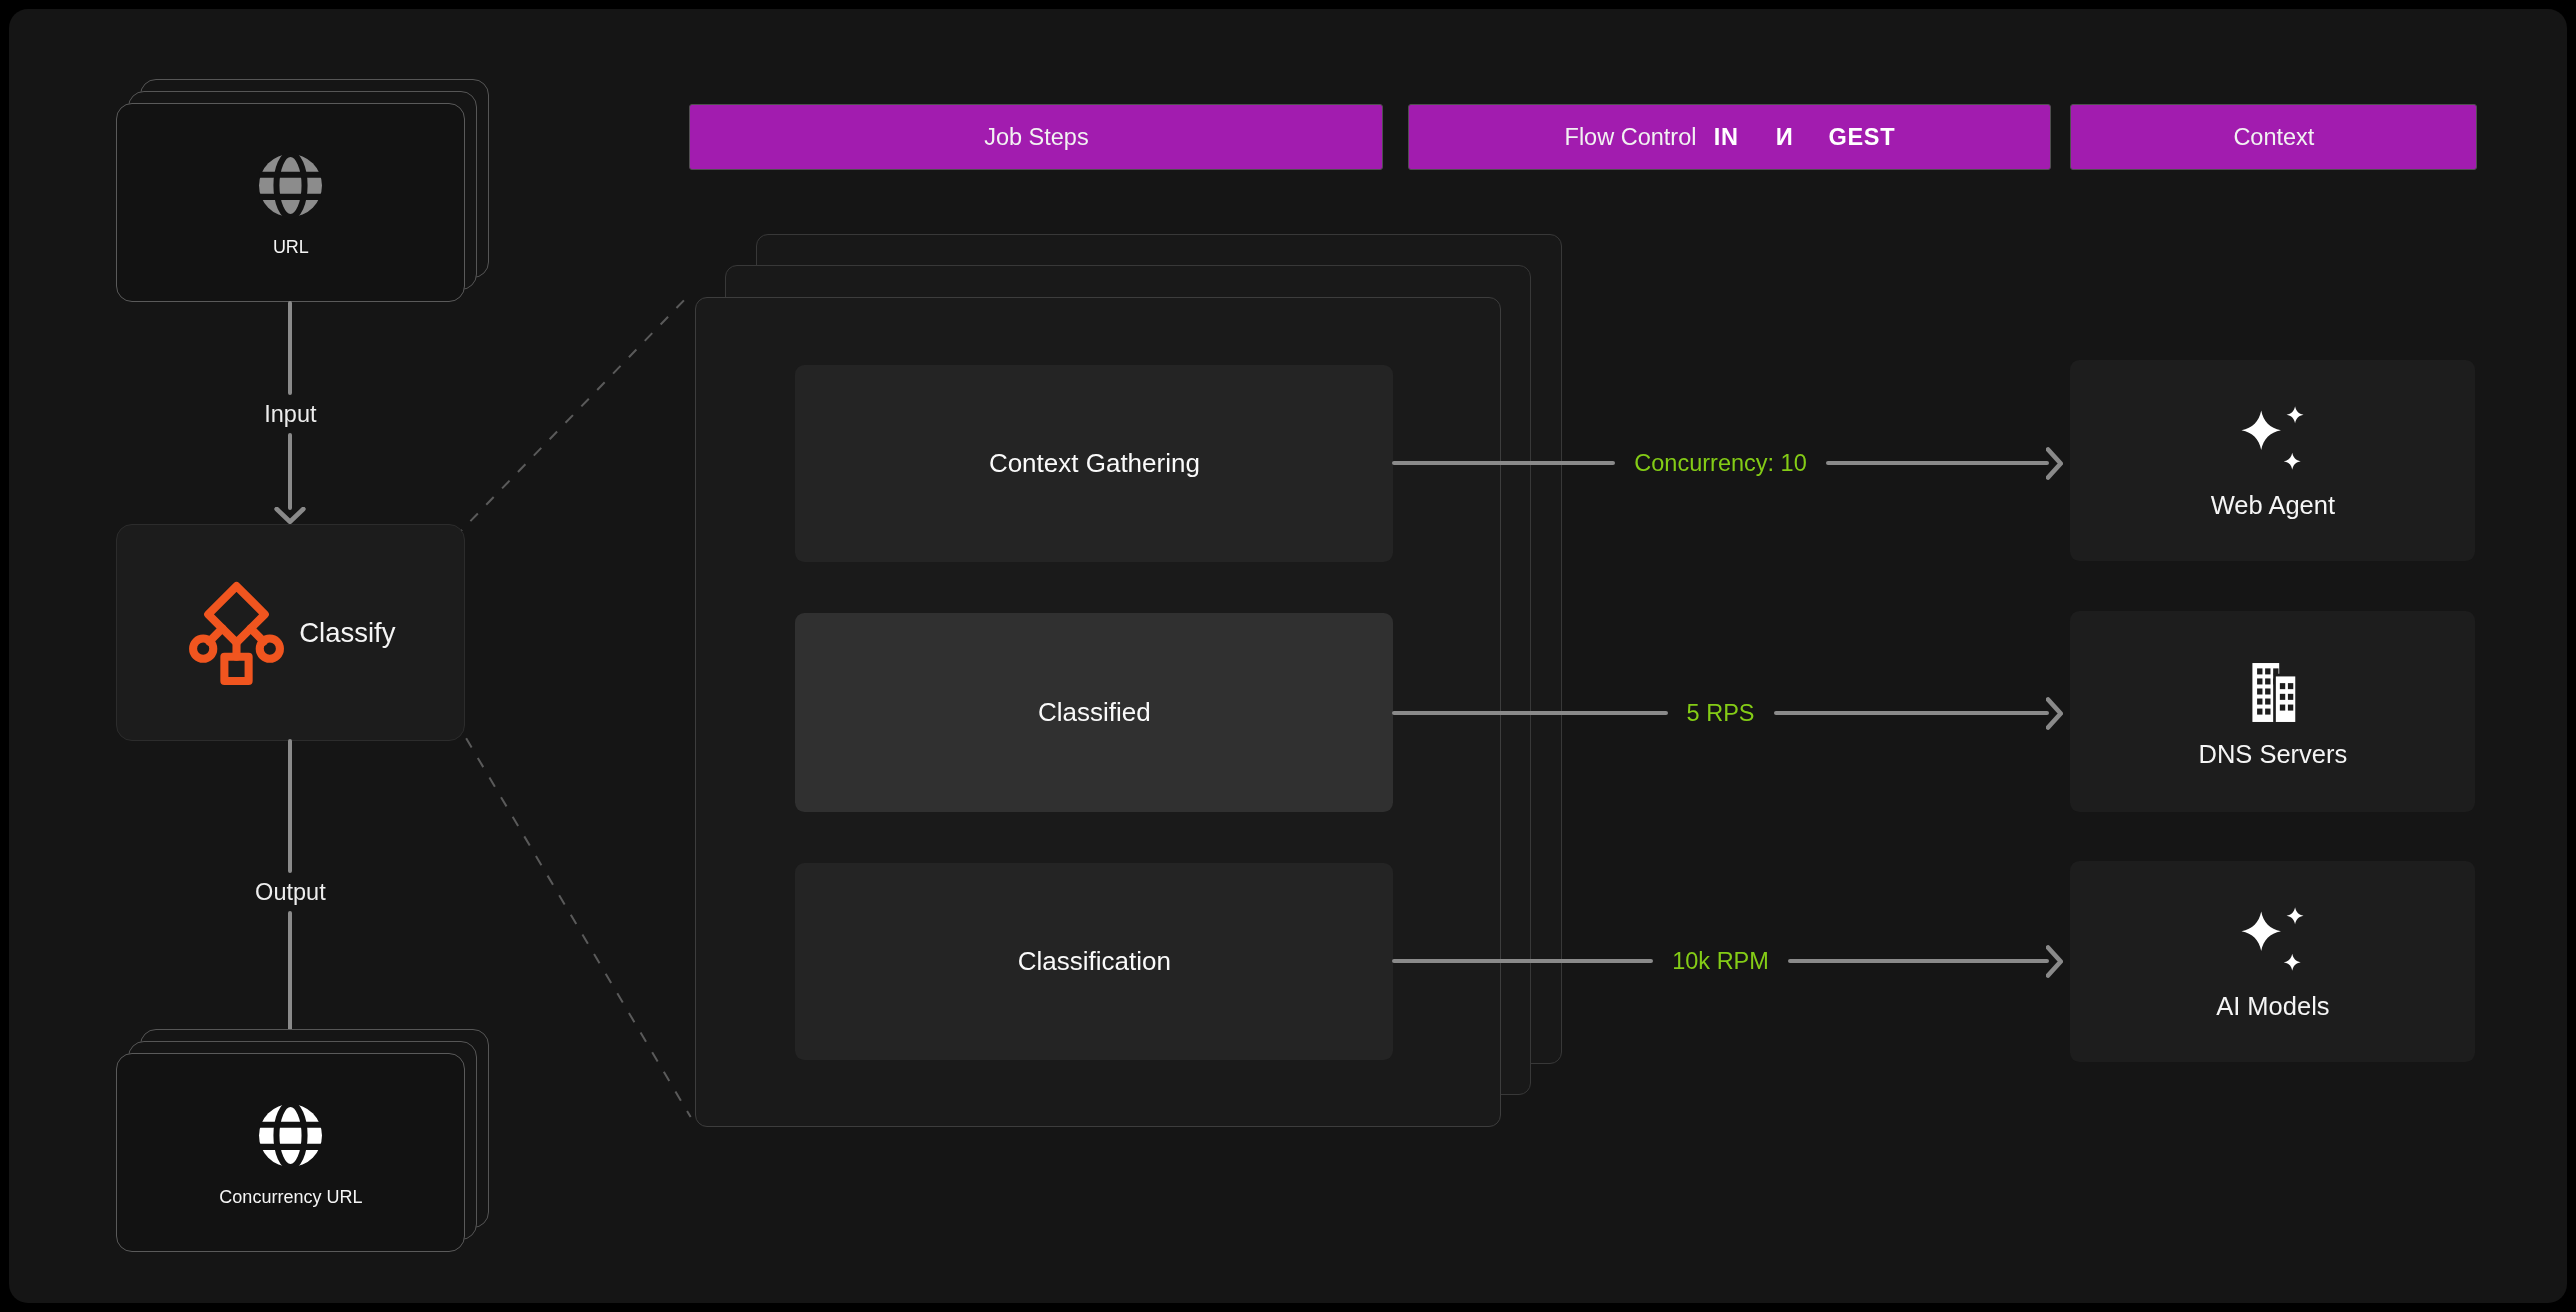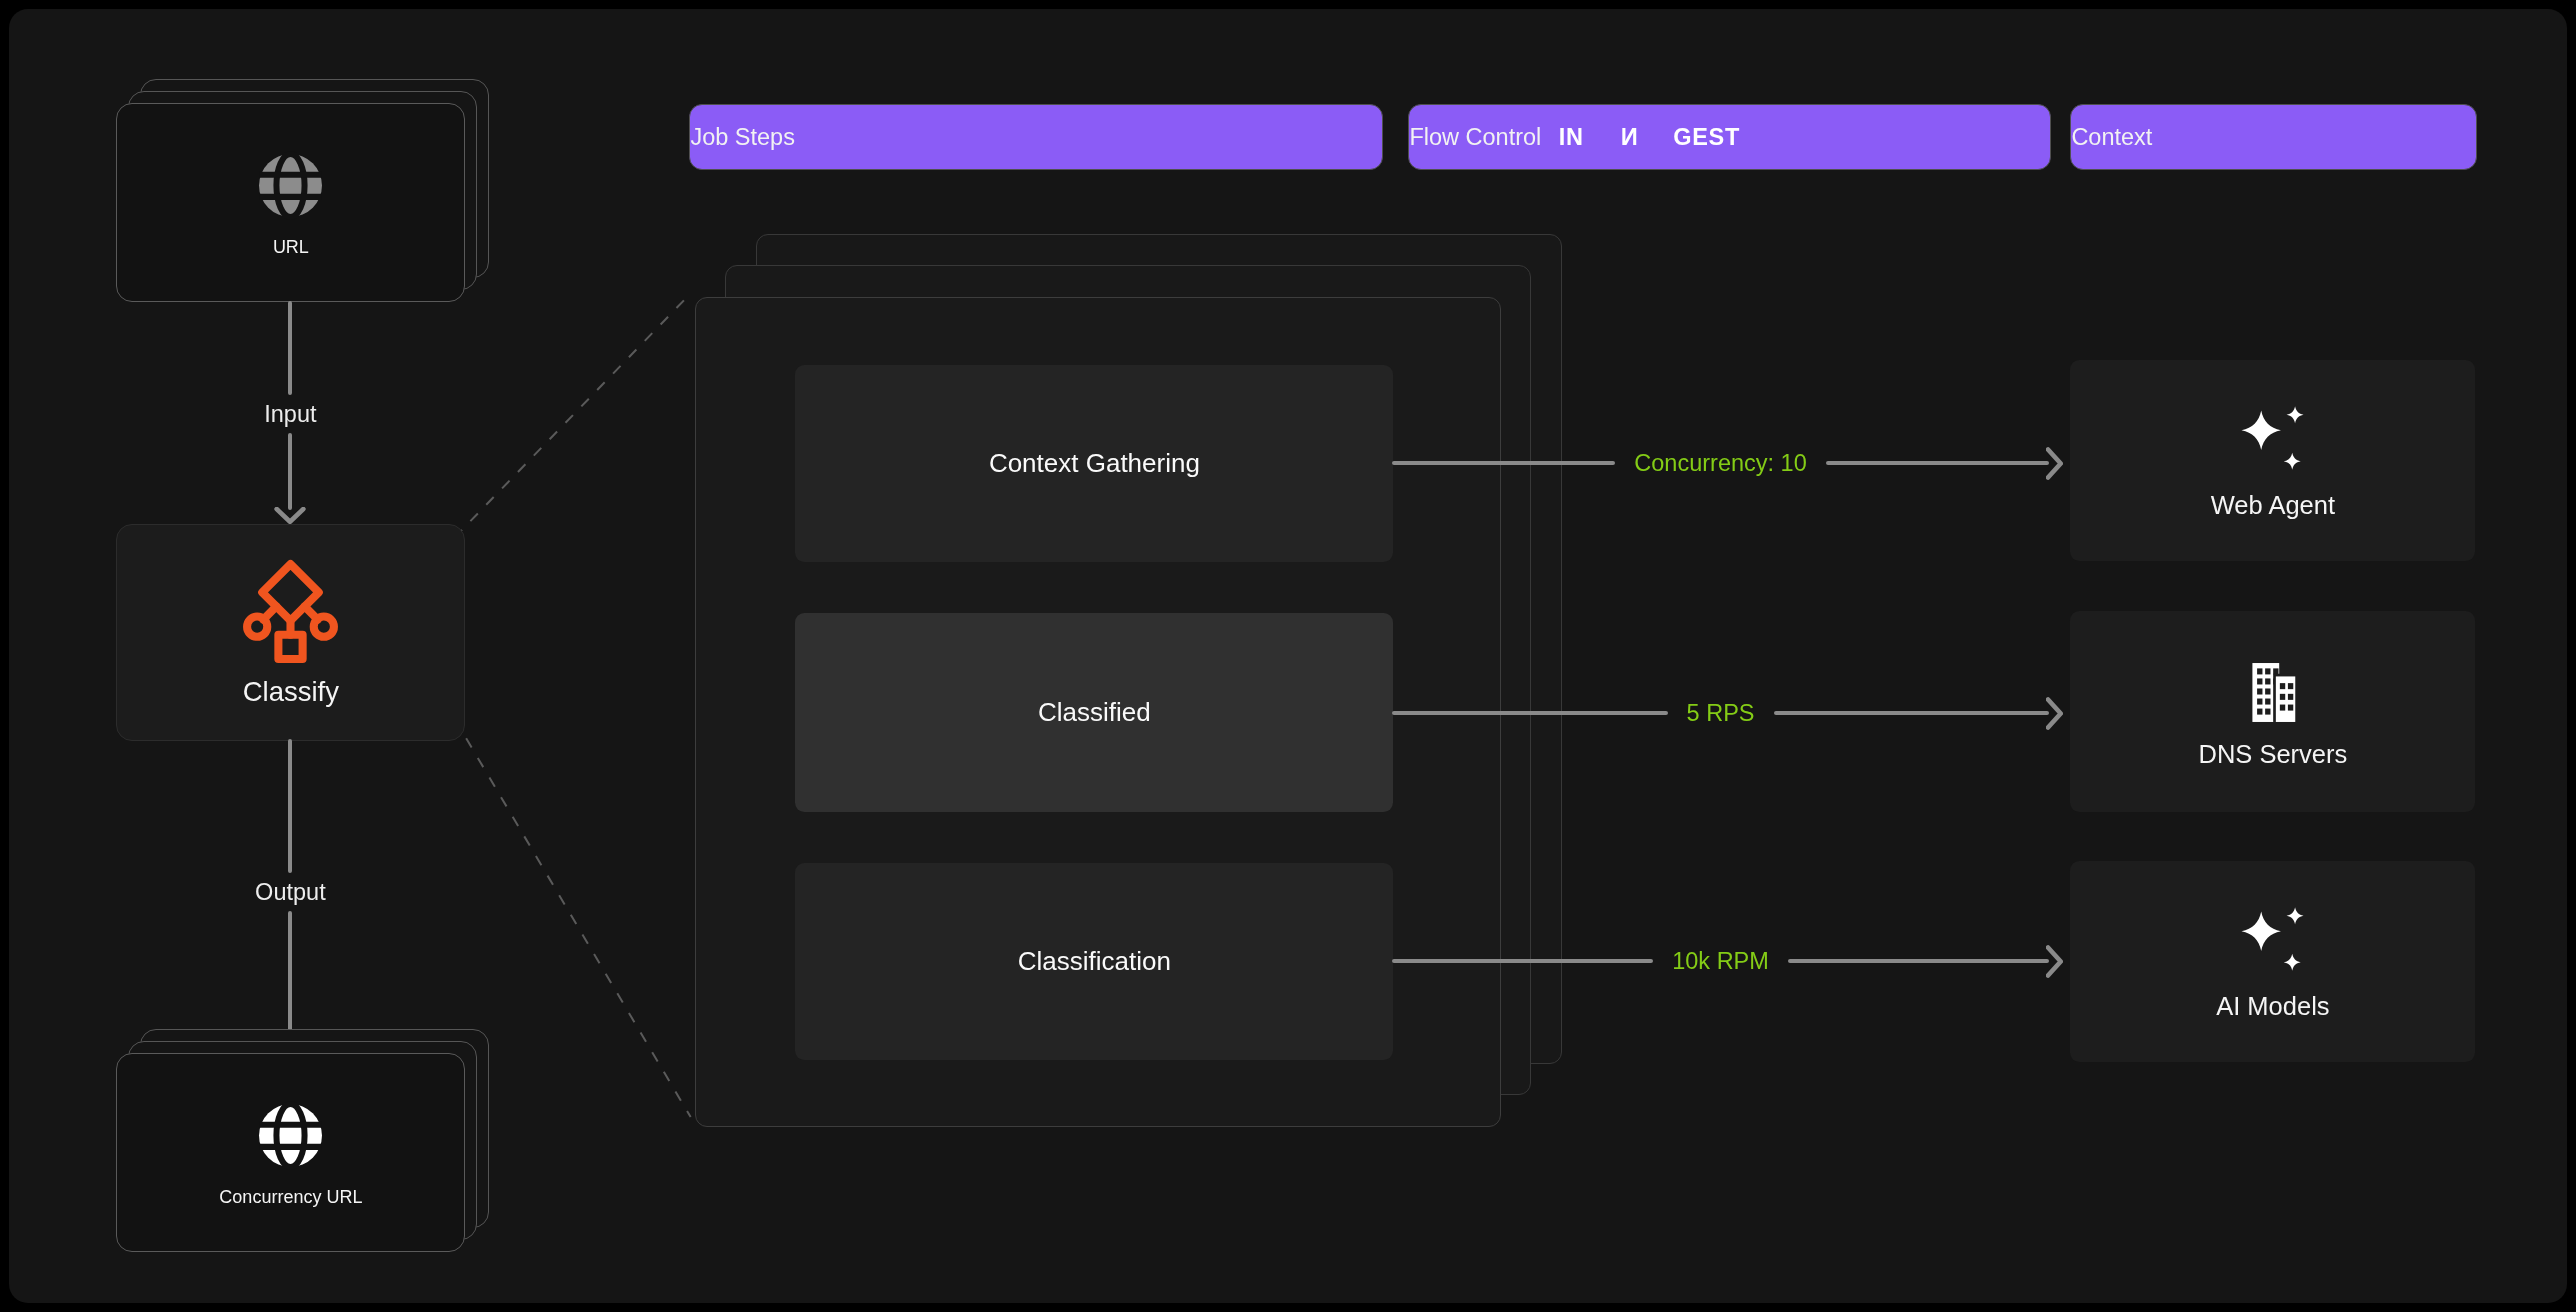--- a/index.html
+++ b/index.html
@@ -1,34 +1,34 @@
 <!DOCTYPE html>
 <html style="font-size:10.7px"><head>
 <meta charset="utf-8">
 <style>
   html,body{margin:0;padding:0;background:#000;}
   body{width:2576px;height:1312px;position:relative;font-family:"Liberation Sans",sans-serif;overflow:hidden;}
   .canvas{position:absolute;left:9.4px;top:9.4px;right:9.4px;bottom:9.4px;background:#151515;border-radius:19px;}
 
   
-  .hdr{position:absolute;top:95px;height:64px;background:#8b5cf6;border:1.3px solid #4f4f4f;border-radius:13px;
-       display:flex;align-items:center;gap:17.4px;color:#f2f2f2;font-size:23.5px;}
+  .hdr{position:absolute;top:95px;height:64px;background:#a21caf;border:1.3px solid #4f4f4f;border-radius:3px;
+       display:flex;align-items:center;justify-content:center;gap:17.4px;color:#f2f2f2;font-size:23.5px;}
   .hdr-jobsteps{left:680px;width:692px;}
   .hdr-flow{left:1399px;width:641px;}
   .hdr-context{left:2061px;width:405px;}
   .logo{font-weight:800;font-size:23.5px;letter-spacing:0.7px;color:#ffffff;display:inline-flex;gap:36px;}
   .logo .mirror{display:inline-block;transform:scaleX(-1);}
 
   
   .stackcard{position:absolute;width:347px;height:197px;border:1.3px solid #565656;border-radius:16px;background:#151515;}
   .cardmain{position:absolute;width:347px;height:197px;border:1.3px solid #5a5a5a;border-radius:16px;background:#121212;
             display:flex;flex-direction:column;align-items:center;justify-content:center;gap:13.4px;color:#f5f5f5;}
   .cardmain .lbl{font-size:18px;font-weight:500;}
   .procbox{position:absolute;left:107px;top:515px;width:347px;height:215px;background:#1c1c1c;border:1.3px solid #2c2c2c;
-           border-radius:16px;display:flex;flex-direction:column;align-items:center;justify-content:center;gap:12px;color:#f5f5f5;}
+           border-radius:16px;display:flex;flex-direction:row;align-items:center;justify-content:center;gap:12px;color:#f5f5f5;}
   .procbox .lbl{font-size:27.5px;font-weight:500;}
 
   
   .varrow{position:absolute;left:147px;width:268px;display:flex;flex-direction:column;align-items:center;}
   .vline{width:4px;background:#8a8a8a;border-radius:2px;}
   .vlabel{color:#ededed;font-size:23.5px;padding:5.4px 0;}
   .varrow svg{margin-top:-2.7px;}
 
   
   .panel-ghost{position:absolute;width:804px;height:828px;border:1.3px solid #383838;border-radius:12px;background:#181818;}

